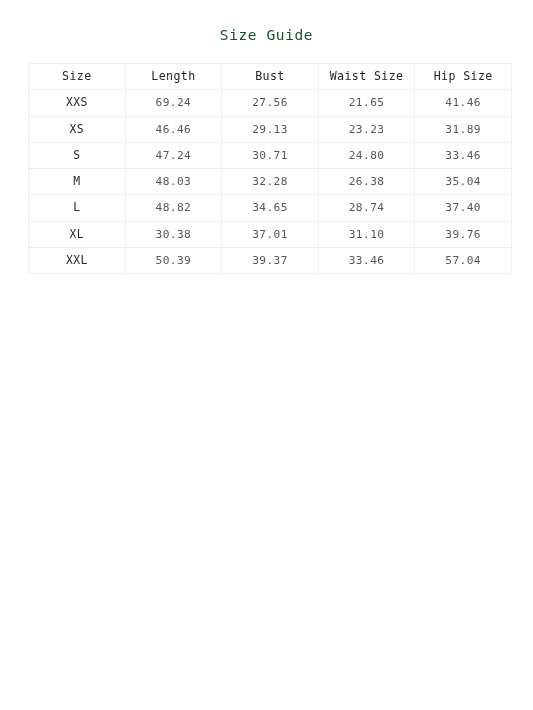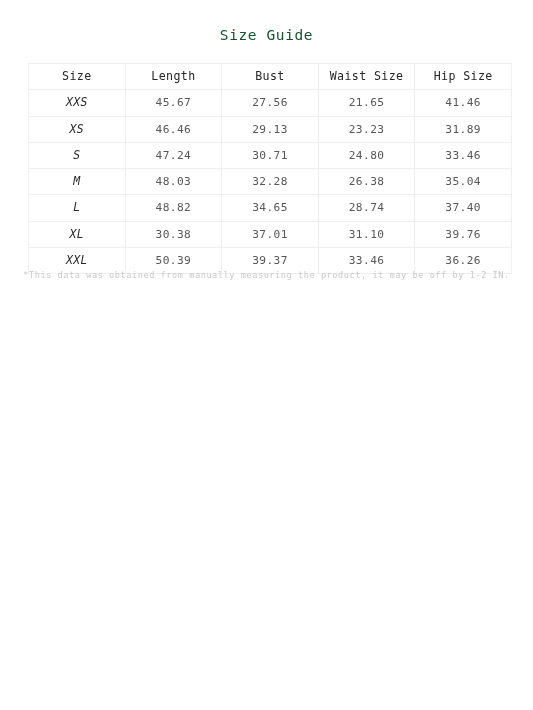--- a/index.html
+++ b/index.html
@@ -62,21 +62,20 @@
     overflow: hidden;
     font-family: "DejaVu Sans Mono", "Liberation Mono", monospace;
   }
   table.size-table th {
     color: #262626;
     font-size: 11.6px;
   }
   table.size-table td.size-cell {
     color: #2a2a2a;
     font-size: 11.4px;
-    font-style: italic;
   }
   table.size-table td.measure-cell {
     color: #575757;
   }
   .table-note {
     position: absolute;
     left: 0;
     top: 270px;
     width: 533px;
     text-align: center;
@@ -116,21 +115,21 @@
           <th>Size</th>
           <th>Length</th>
           <th>Bust</th>
           <th>Waist Size</th>
           <th>Hip Size</th>
         </tr>
       </thead>
       <tbody>
         <tr>
           <td class="size-cell">XXS</td>
-          <td class="measure-cell">45.67</td>
+          <td class="measure-cell">69.24</td>
           <td class="measure-cell">27.56</td>
           <td class="measure-cell">21.65</td>
           <td class="measure-cell">41.46</td>
         </tr>
         <tr>
           <td class="size-cell">XS</td>
           <td class="measure-cell">46.46</td>
           <td class="measure-cell">29.13</td>
           <td class="measure-cell">23.23</td>
           <td class="measure-cell">31.89</td>
@@ -161,23 +160,22 @@
           <td class="measure-cell">30.38</td>
           <td class="measure-cell">37.01</td>
           <td class="measure-cell">31.10</td>
           <td class="measure-cell">39.76</td>
         </tr>
         <tr>
           <td class="size-cell">XXL</td>
           <td class="measure-cell">50.39</td>
           <td class="measure-cell">39.37</td>
           <td class="measure-cell">33.46</td>
-          <td class="measure-cell">36.26</td>
+          <td class="measure-cell">57.04</td>
         </tr>
       </tbody>
     </table>
   </div>
 
-  <div class="table-note">*This data was obtained from manually measuring the product, it may be off by 1-2 IN.</div>
 
   <div class="blank-area"></div>
 
 </div>
 
 </body></html>

